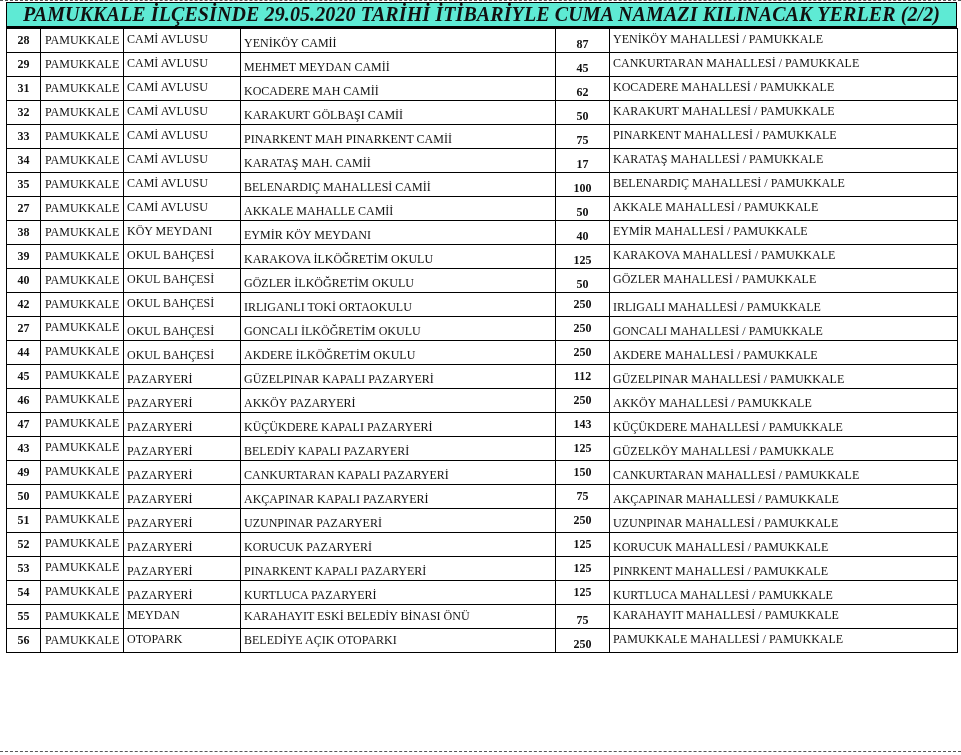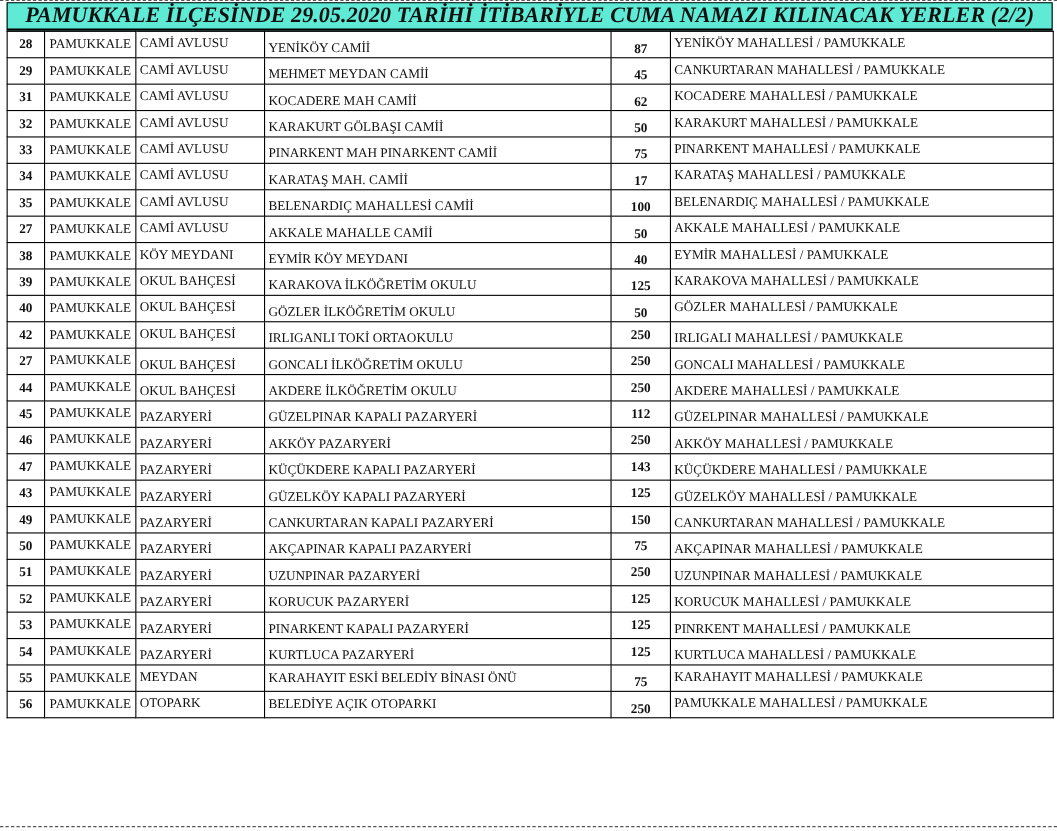--- a/index.html
+++ b/index.html
@@ -165,21 +165,21 @@
           <td class="district top">PAMUKKALE</td>
           <td class="type bottom">PAZARYERİ</td>
           <td class="place">KÜÇÜKDERE KAPALI PAZARYERİ</td>
           <td class="cap mid">143</td>
           <td class="neigh bottom">KÜÇÜKDERE MAHALLESİ / PAMUKKALE</td>
         </tr>
         <tr>
           <td class="no">43</td>
           <td class="district top">PAMUKKALE</td>
           <td class="type bottom">PAZARYERİ</td>
-          <td class="place">GÜZELKÖY KAPALI PAZARYERİ</td>
+          <td class="place">BELEDİY KAPALI PAZARYERİ</td>
           <td class="cap mid">125</td>
           <td class="neigh bottom">GÜZELKÖY MAHALLESİ / PAMUKKALE</td>
         </tr>
         <tr>
           <td class="no">49</td>
           <td class="district top">PAMUKKALE</td>
           <td class="type bottom">PAZARYERİ</td>
           <td class="place">CANKURTARAN KAPALI PAZARYERİ</td>
           <td class="cap mid">150</td>
           <td class="neigh bottom">CANKURTARAN MAHALLESİ / PAMUKKALE</td>

